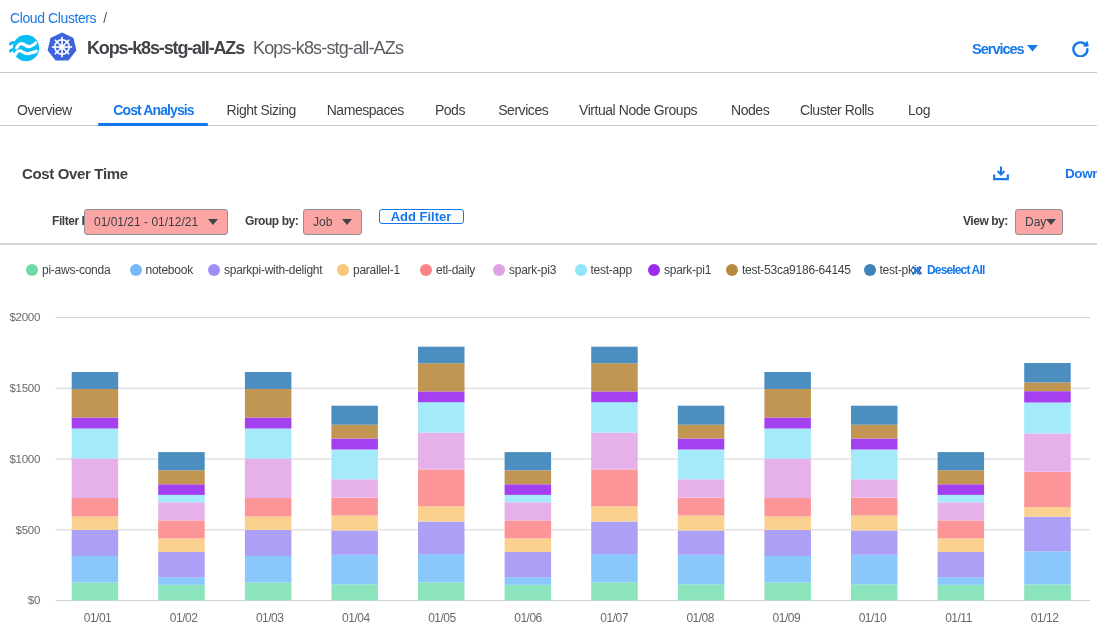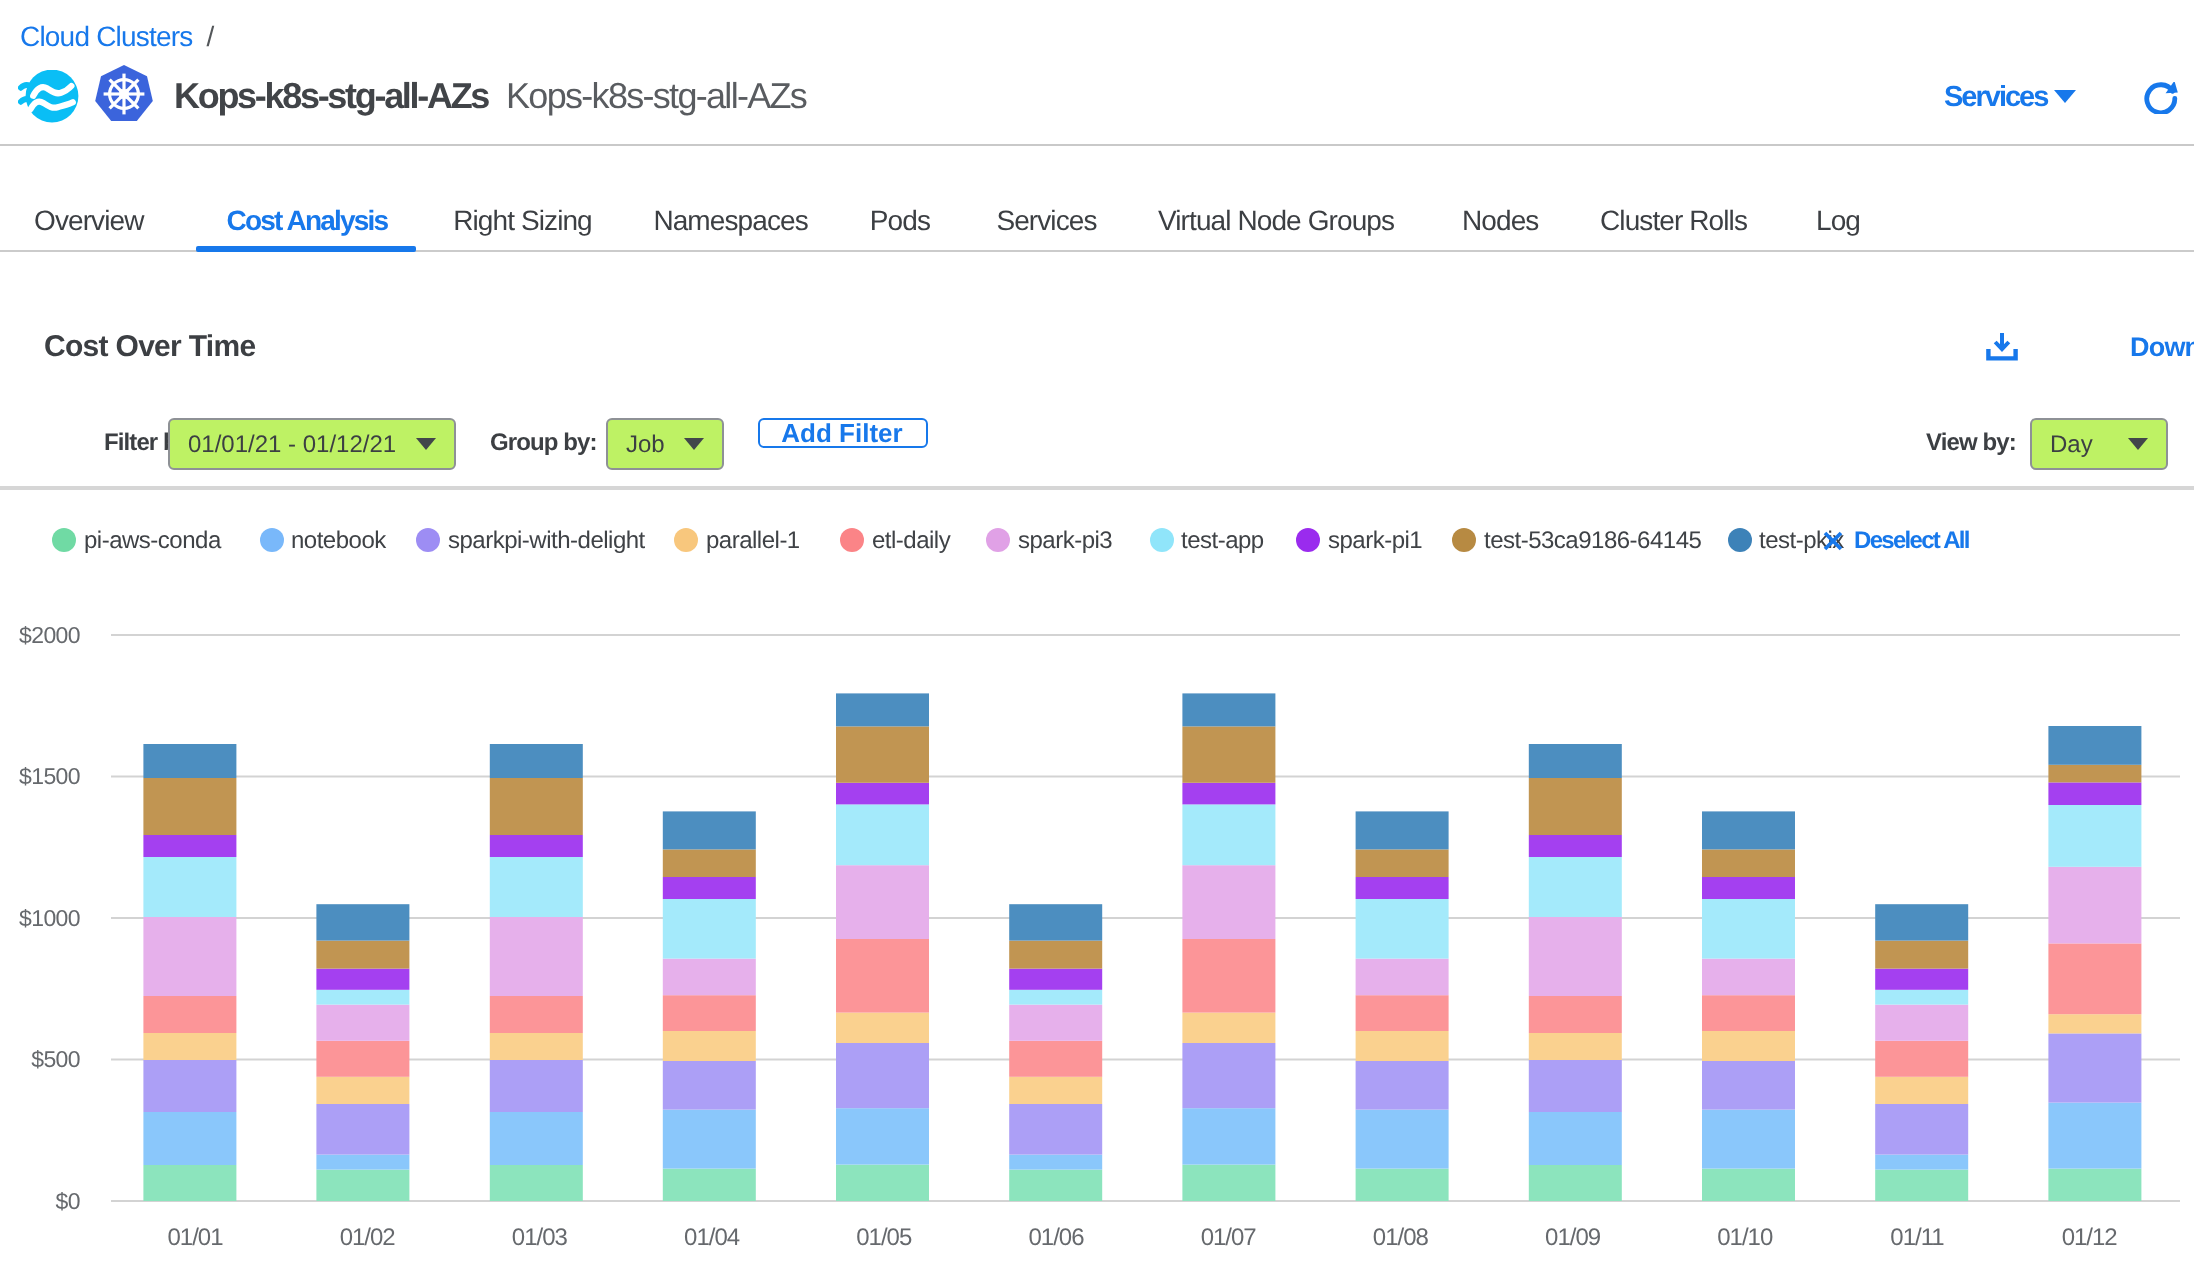--- a/index.html
+++ b/index.html
@@ -11,21 +11,21 @@
 .title .sub { font-weight:normal; color:#595c60; margin-left:9px; letter-spacing:-0.85px; }
 .actions { left:972px; top:41px; font-size:14.5px; font-weight:bold; color:#1778EB; letter-spacing:-1px; }
 .hr1 { left:0; top:72px; width:1097px; height:1px; background:#c9c9c9; }
 .tab { position:absolute; top:101.5px; font-size:14px; color:#3c3f43; letter-spacing:-0.45px; white-space:nowrap; }
 .tab.active { color:#1778EB; font-weight:bold; letter-spacing:-0.9px; }
 .underline { left:98px; top:123px; width:110px; height:3px; background:#1778EB; border-radius:1px; }
 .hr2 { left:0; top:125px; width:1097px; height:1px; background:#cbcbcb; }
 .cot { left:22px; top:164.5px; font-size:15px; font-weight:bold; color:#3c3f43; letter-spacing:-0.35px; }
 .download { left:1017px; top:165.5px; font-size:13.5px; font-weight:bold; color:#1778EB; letter-spacing:-0.4px;padding-left:48px; }
 .lab { font-size:12px; font-weight:bold; color:#3c3f43; top:214px; letter-spacing:-0.45px; }
-.sel { position:absolute; top:209px; height:26px; border:1px solid #8e9196; border-radius:3px; background:#bef264; font-size:12px; color:#3c3f43; display:flex; align-items:center; padding:0 9px; }
+.sel { position:absolute; top:209px; height:26px; border:1px solid #8e9196; border-radius:3px; background:#fca5a5; font-size:12px; color:#3c3f43; display:flex; align-items:center; padding:0 9px; }
 .caret { width:0; height:0; border-left:5.5px solid transparent; border-right:5.5px solid transparent; border-top:6.5px solid #42464a; margin-left:auto; }
 .addf { position:absolute; left:378.5px; top:209px; width:85px; height:15px; border:1px solid #1778EB; border-radius:3px; color:#1778EB; font-size:13px; font-weight:bold; display:flex; align-items:center; justify-content:center; }
 .hr3 { left:0; top:243px; width:1097px; height:2px; background:#d6d6d6; }
 .li { position:absolute; top:263px; display:flex; align-items:center; font-size:12px; color:#3f4246; letter-spacing:-0.25px; white-space:nowrap; }
 .dot { width:12px; height:12px; border-radius:50%; margin-right:4px; display:inline-block; }
 .deselect { left:911px; top:263px; font-size:12px; font-weight:bold; color:#1778EB; display:flex; align-items:center; letter-spacing:-0.85px; }
 </style></head>
 <body>
 <div class="abs crumb"><a>Cloud Clusters</a> <span>&nbsp;/</span></div>
 
@@ -83,21 +83,21 @@
   <path d="M1.2 8.5 L1.2 13.2 L14.8 13.2 L14.8 8.5" stroke="#1778EB" stroke-width="2.2" fill="none"></path>
 </svg>
 <div class="abs download">Download</div>
 
 <div class="abs lab" style="left:28px;margin-left:24px;">Filter by:</div>
 <div class="sel" style="left:84px; width:144px;">01/01/21 - 01/12/21<span class="caret"></span></div>
 <div class="abs lab" style="left:245px;">Group by:</div>
 <div class="sel" style="left:303px; width:59px;">Job<span class="caret"></span></div>
 <div class="addf">Add Filter</div>
 <div class="abs lab" style="left:963px;">View by:</div>
-<div class="sel" style="left:1015px; width:69px;">Day<span class="caret"></span></div>
+<div class="sel" style="left:1015px; width:48px;">Day<span class="caret"></span></div>
 <div class="abs hr3"></div>
 
 <span class="li" style="left:26px"><span class="dot" style="background:#70DAA4"></span>pi-aws-conda</span>
 <span class="li" style="left:129.5px"><span class="dot" style="background:#79B8FA"></span>notebook</span>
 <span class="li" style="left:208px"><span class="dot" style="background:#9D8DF4"></span>sparkpi-with-delight</span>
 <span class="li" style="left:337px"><span class="dot" style="background:#F8C77D"></span>parallel-1</span>
 <span class="li" style="left:420px"><span class="dot" style="background:#FB8487"></span>etl-daily</span>
 <span class="li" style="left:493px"><span class="dot" style="background:#E0A1E6"></span>spark-pi3</span>
 <span class="li" style="left:574.5px"><span class="dot" style="background:#90E5FA"></span>test-app</span>
 <span class="li" style="left:648px"><span class="dot" style="background:#9A2BEE"></span>spark-pi1</span>

